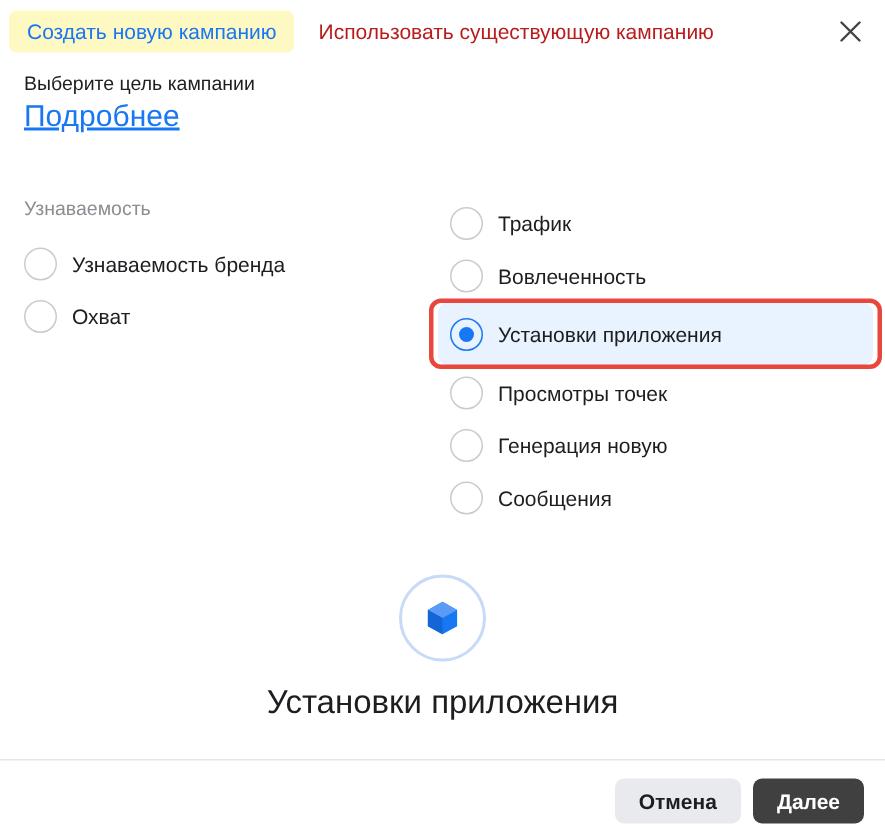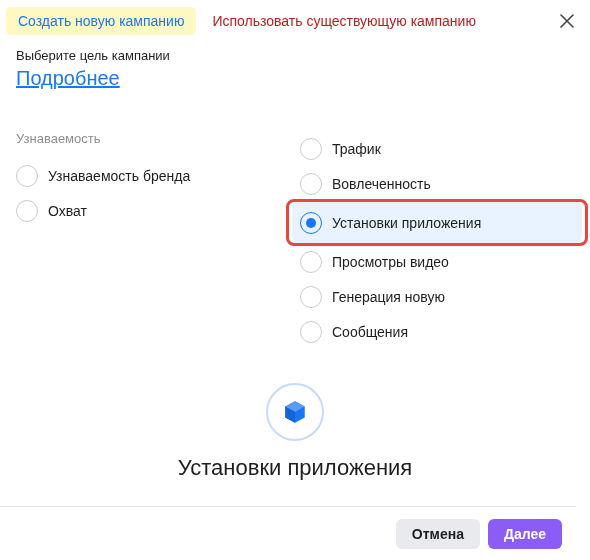--- a/index.html
+++ b/index.html
@@ -143,21 +143,21 @@
     justify-content: center;
   }
   .detail-title {
     font-size: 22px;
     font-weight: 400;
     margin-top: 14px;
     color: #1c1e21;
   }
   .footer {
     position: absolute;
-    left: 0; right: 14px; bottom: 0;
+    left: 0; right: 0; bottom: 0;
     height: 54px;
     border-top: 1px solid #e4e6ea;
     display: flex;
     align-items: center;
     justify-content: flex-end;
     padding: 0 14px;
     gap: 8px;
     background: #fff;
   }
   .btn {
@@ -166,21 +166,21 @@
     border-radius: 6px;
     cursor: pointer;
     border: none;
     font-weight: 600;
   }
   .btn.cancel {
     background: #e8eaee;
     color: #1c1e21;
   }
   .btn.next {
-    background: #8b5cf6;
+    background: #404040;
     color: #fff;
   }
   .content::-webkit-scrollbar { width: 14px; }
   .content::-webkit-scrollbar-track { background: #f4f4f4; }
   .content::-webkit-scrollbar-thumb { background: #c2c2c2; border-radius: 2px; }
 </style>
 </head>
 <body>
 
 <div class="header-tabs">
@@ -219,21 +219,21 @@
         <div class="radio"></div>
         <div class="opt-label">Вовлеченность</div>
       </div>
       <div class="opt selected-wrap">
         <div class="highlight-box"></div>
         <div class="radio"></div>
         <div class="opt-label">Установки приложения</div>
       </div>
       <div class="opt">
         <div class="radio"></div>
-        <div class="opt-label">Просмотры видео</div>
+        <div class="opt-label">Просмотры точек</div>
       </div>
       <div class="opt">
         <div class="radio"></div>
         <div class="opt-label">Генерация новую</div>
       </div>
       <div class="opt">
         <div class="radio"></div>
         <div class="opt-label">Сообщения</div>
       </div>
     </div>

